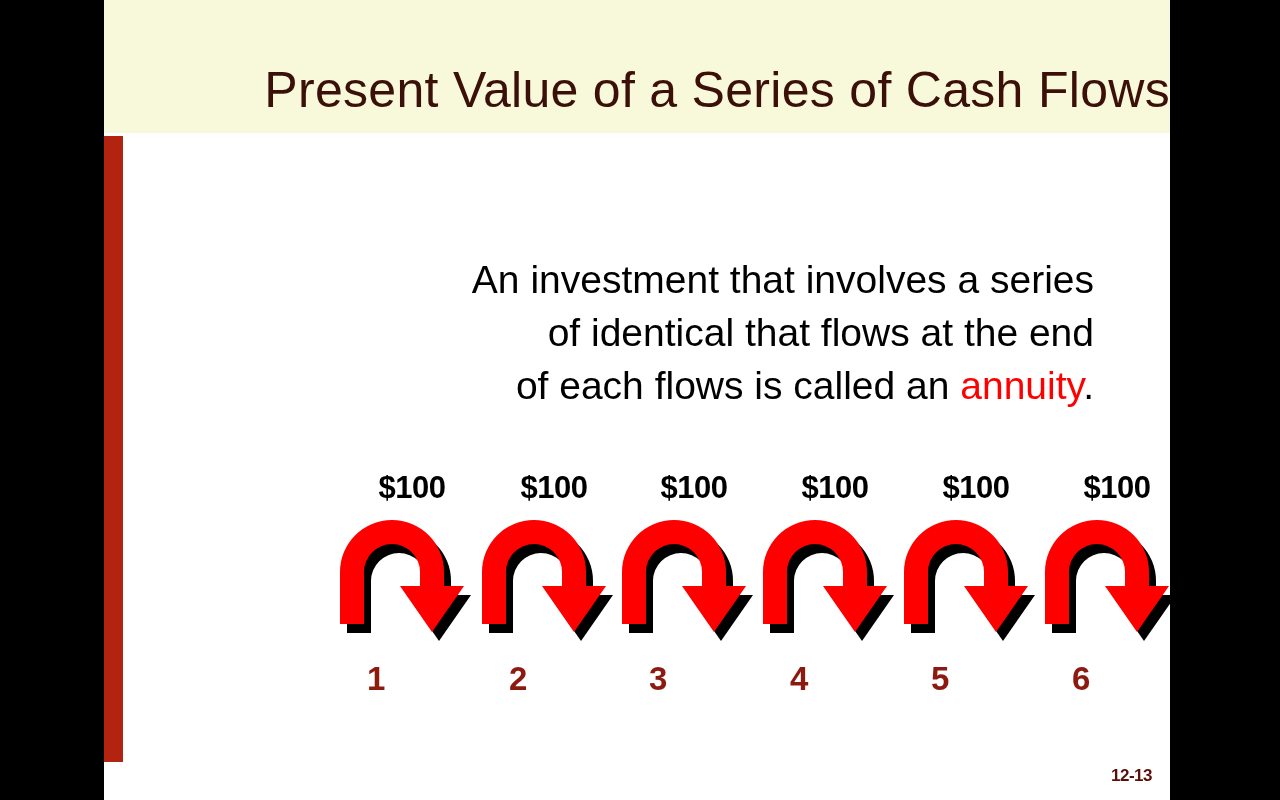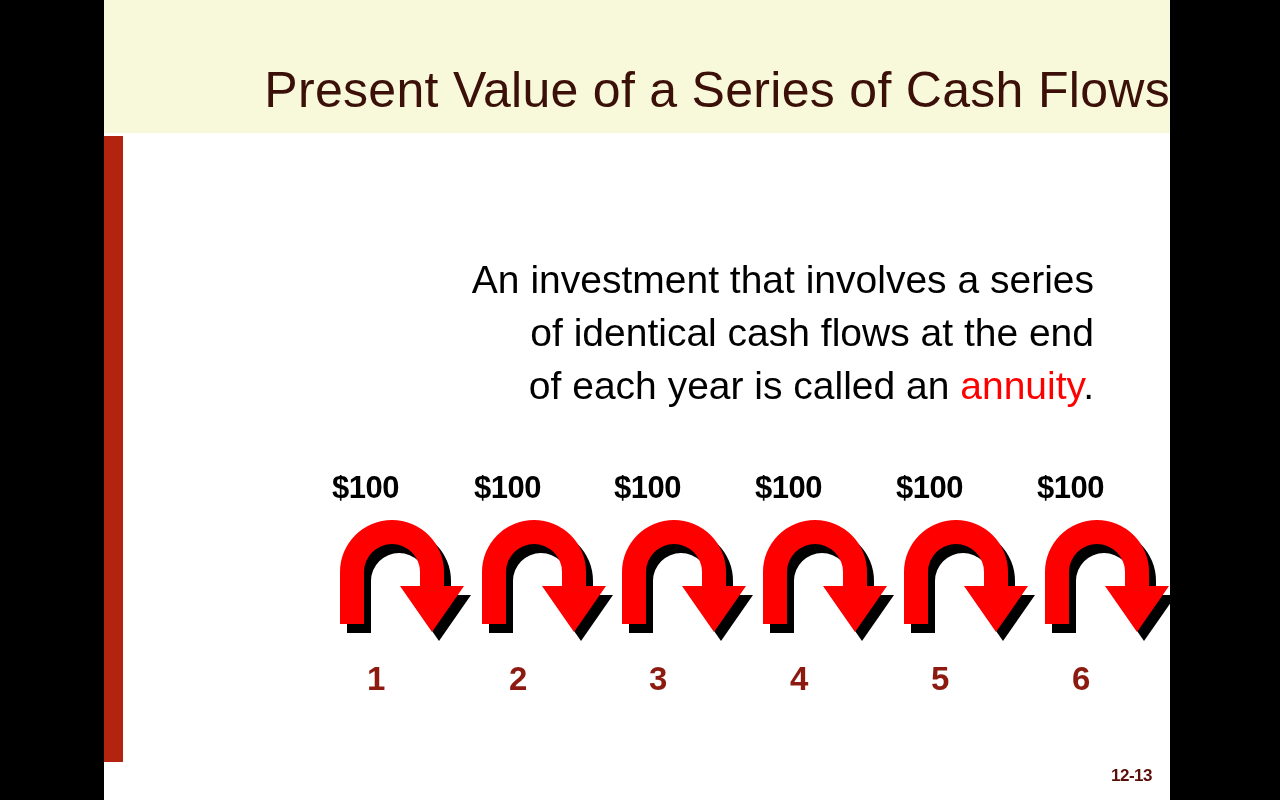--- a/index.html
+++ b/index.html
@@ -96,20 +96,21 @@
     position: absolute;
     top: 0px;
     width: 160px;
     height: 230px;
   }
   .cf-amount {
     position: absolute;
     left: 0px;
     top: 0px;
     width: 160px;
+    text-align: center;
     font-family: "Liberation Sans", sans-serif;
     font-size: 31px;
     font-weight: bold;
     color: #000000;
     letter-spacing: -0.5px;
   }
   .cf-arch {
     position: absolute;
     left: 0px;
     top: 42px;
@@ -148,22 +149,22 @@
   <div id="slide">
 
     <div id="title-band">
       <div id="title-text">Present Value of a Series of Cash Flows</div>
     </div>
 
     <div id="accent-bar"></div>
 
     <div id="body-text">
       <div>An investment that involves a series</div>
-      <div>of identical cash flows at the end</div>
-      <div><span>of each year is called an </span><span class="accent-word">annuity</span><span>.</span></div>
+      <div>of identical that flows at the end</div>
+      <div><span>of each flows is called an </span><span class="accent-word">annuity</span><span>.</span></div>
     </div>
 
     <div id="diagram">
 
       <div class="cf-group" style="left:228px;">
         <div class="cf-amount">$100</div>
         <div class="cf-arch">
           <svg viewBox="0 0 160 135" width="160" height="135" xmlns="http://www.w3.org/2000/svg">
             <g transform="translate(7,9)">
               <path d="M 8 112 L 8 60 A 52 52 0 0 1 112 60 L 112 74 L 132 74 L 100 120 L 68 74 L 88 74 L 88 60 A 28 28 0 0 0 32 60 L 32 112 Z" fill="#000000"></path>

